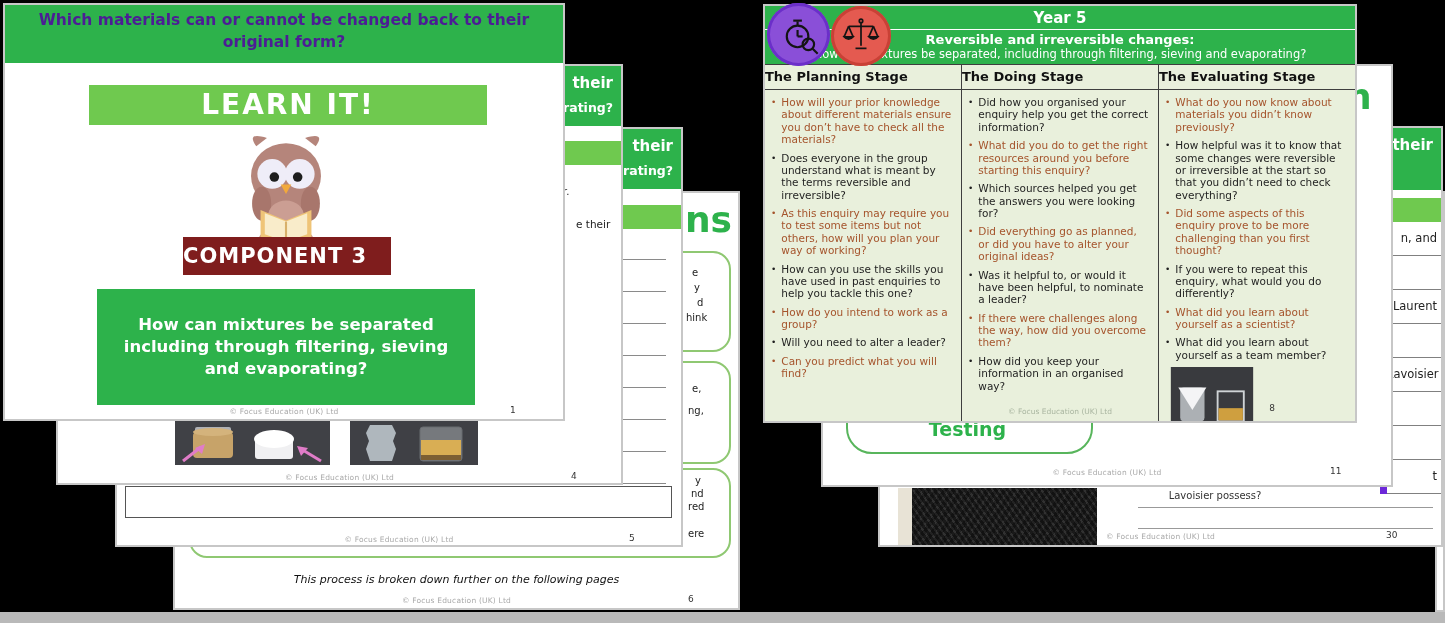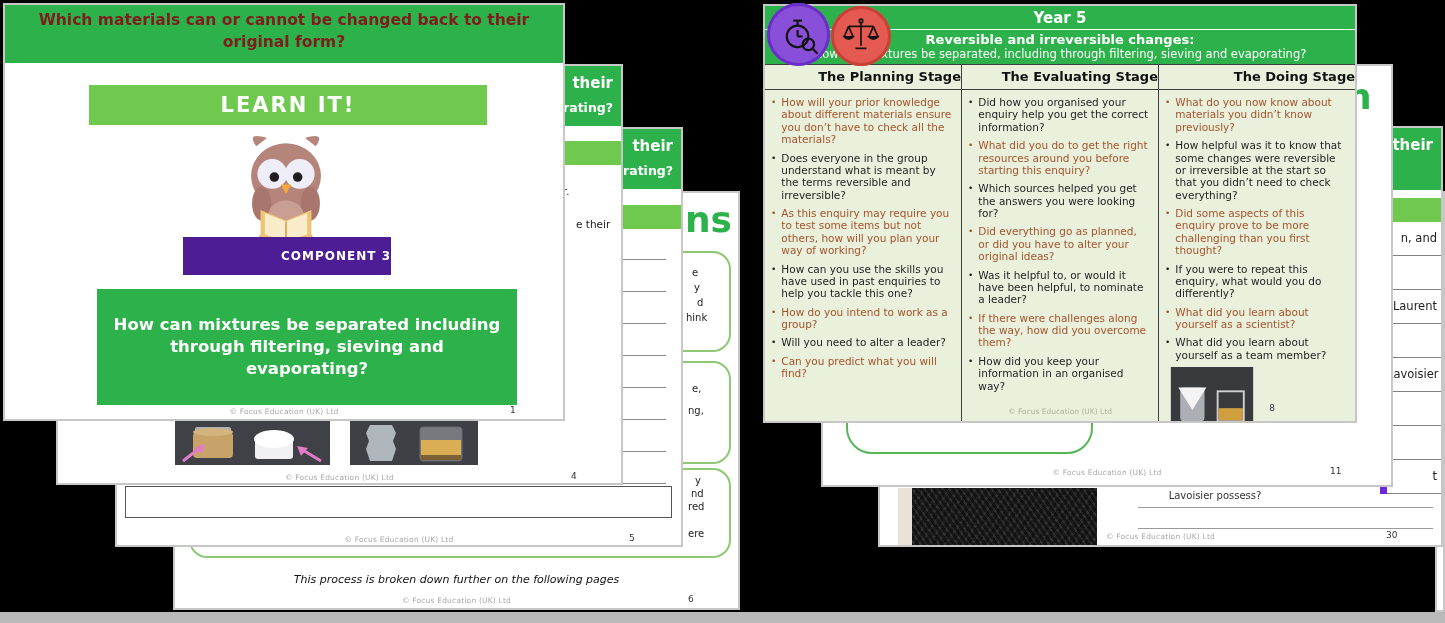--- a/index.html
+++ b/index.html
@@ -17,28 +17,28 @@
   #s20{left:878px;top:126px;width:565px;height:421px;z-index:20;}
   #sliver{left:1435px;top:191px;width:10px;height:421px;z-index:5;}
   .footer{position:absolute;left:0;right:0;text-align:center;font-size:7.5px;color:#a9a9a9;letter-spacing:.2px;}
   .pagenum{position:absolute;font-size:9px;color:#333;}
   .bh{position:absolute;left:0;right:0;top:0;height:60px;background:#2db24b;}
   .bh .tail1{position:absolute;right:8px;top:8px;font-size:15px;font-weight:bold;color:#fff;}
   .bh .tail2{position:absolute;right:8px;top:34px;font-size:12.5px;font-weight:bold;color:#fff;}
   .bbar{position:absolute;left:0;right:0;height:24px;background:#6fc94f;}
   .fr{position:absolute;font-size:10px;color:#222;white-space:nowrap;}
   
-  .s1-header{position:absolute;left:0;right:0;top:0;height:58px;background:#2db24b;color:#7f1d1d;
+  .s1-header{position:absolute;left:0;right:0;top:0;height:58px;background:#2db24b;color:#4c1d95;
              font-weight:bold;font-size:15.5px;text-align:center;line-height:1.4;padding:5px 14px;box-sizing:border-box;}
   .s1-learn{position:absolute;left:84px;top:80px;width:398px;height:40px;background:#6fc94f;color:#fff;
-            font-weight:bold;font-size:21px;letter-spacing:2px;text-align:center;line-height:40px;}
+            font-weight:bold;font-size:28px;letter-spacing:2px;text-align:center;line-height:40px;}
   .owl{position:absolute;left:228px;top:124px;width:106px;height:128px;}
-  .s1-comp{position:absolute;left:178px;top:232px;width:208px;height:38px;background:#4c1d95;color:#fff;
-           font-weight:bold;font-size:12px;letter-spacing:1px;text-align:right;line-height:38px;}
-  .s1-q{position:absolute;left:92px;top:284px;width:420px;height:116px;background:#2db24b;color:#fff;
+  .s1-comp{position:absolute;left:178px;top:232px;width:208px;height:38px;background:#7f1d1d;color:#fff;
+           font-weight:bold;font-size:21px;letter-spacing:1px;text-align:left;line-height:38px;}
+  .s1-q{position:absolute;left:92px;top:284px;width:378px;height:116px;background:#2db24b;color:#fff;
         font-weight:bold;font-size:16.5px;text-align:center;line-height:1.35;display:flex;align-items:center;
         justify-content:center;padding:0 16px;box-sizing:border-box;}
   
   .photo{position:absolute;}
   
   .s5col{position:absolute;left:503px;right:15px;top:99px;border-left:1px solid #8a8a8a;}
   .s5row{height:31px;border-bottom:1px solid #8a8a8a;}
   .s5box{position:absolute;left:8px;top:357px;width:545px;height:30px;border:1px solid #555;}
   
   .s6-title{position:absolute;right:6px;top:6px;font-size:36px;font-weight:bold;color:#2db24b;}
@@ -51,21 +51,21 @@
   .s8-hr{border:0;border-top:1.5px solid #fff;margin:2px 0;}
   .s8-t1{font-size:13px;font-weight:bold;}
   .s8-t2{font-size:11.5px;}
   .badge{position:absolute;border-radius:50%;z-index:5;}
   .badge.purple{left:2px;top:-3px;width:63px;height:63px;background:#8a4fd8;box-shadow:inset 0 0 0 3px #6b2fc9;}
   .badge.red{left:66px;top:0;width:60px;height:60px;background:#e45a50;box-shadow:inset 0 0 0 3px #c94136;}
   .badge svg{position:absolute;left:50%;top:50%;transform:translate(-50%,-50%);}
   .s8-table{position:absolute;left:0;right:0;top:58px;bottom:0;background:#e9f0dc;border-top:1.5px solid #3e3e3e;
             display:flex;flex-direction:column;}
   .s8-thead{display:flex;height:24px;border-bottom:1.5px solid #3e3e3e;}
-  .s8-th{flex:1;text-align:right;font-weight:bold;font-size:13px;color:#111;line-height:24px;border-right:1.5px solid #3e3e3e;}
+  .s8-th{flex:1;text-align:left;font-weight:bold;font-size:13px;color:#111;line-height:24px;border-right:1.5px solid #3e3e3e;}
   .s8-th:last-child{border-right:0;}
   .s8-body{flex:1;display:flex;overflow:hidden;}
   .s8-colcell{flex:1;border-right:1.5px solid #3e3e3e;padding:6px 8px 4px 6px;overflow:hidden;}
   .s8-colcell:last-child{border-right:0;}
   .qitem{display:flex;gap:5px;margin-bottom:6px;font-size:10.5px;line-height:1.18;}
   .blt{font-size:9px;margin-top:1px;}
   .tone-rust{color:#a5542c;} .tone-dark{color:#1f1f1f;}
   .photo-filter{margin:2px 0 0 4px;width:86px;height:58px;}
   .s8-footer{position:absolute;bottom:5px;left:0;right:0;text-align:center;font-size:7.5px;color:#a9b5a0;}
   .s8-page{position:absolute;right:80px;bottom:8px;font-size:9px;color:#333;}
@@ -225,20 +225,21 @@
     <div class="footer" style="top:404px">© Focus Education (UK) Ltd</div>
     <div class="pagenum" style="left:506px;top:402px">30</div>
   </div>
 
   <div class="slide" id="s12">
     <div class="s12-title">n</div>
     <div class="s12-box" id="s12b1"></div>
     <div class="s12-ll">ll</div>
     <div class="s12-box" id="s12b2"></div>
     <div class="s12-testbox"></div>
+    <div class="s12-testing">Testing</div>
     <div class="footer" style="top:402px">© Focus Education (UK) Ltd</div>
     <div class="pagenum" style="left:507px;top:400px">11</div>
   </div>
 
   <div class="slide" id="s8">
     <div class="badge purple">
       <svg width="46" height="46" viewBox="0 0 64 64">
         <g stroke="#141414" stroke-width="3" fill="none">
           <circle cx="30" cy="34" r="15"></circle>
           <line x1="30" y1="19" x2="30" y2="13"></line>
@@ -268,22 +269,22 @@
     </div>
     <div class="s8-header">
       <div class="s8-year">Year 5</div>
       <hr class="s8-hr">
       <div class="s8-t1">Reversible and irreversible changes:</div>
       <div class="s8-t2">How can mixtures be separated, including through filtering, sieving and evaporating?</div>
     </div>
     <div class="s8-table">
       <div class="s8-thead">
         <div class="s8-th">The Planning Stage</div>
+        <div class="s8-th">The Doing Stage</div>
         <div class="s8-th">The Evaluating Stage</div>
-        <div class="s8-th">The Doing Stage</div>
       </div>
       <div class="s8-body">
         <div class="s8-colcell">
             <div class="qlist">
               <div class="qitem tone-rust">
                 <span class="blt">•</span>
                 <span>How will your prior knowledge about different materials ensure you don’t have to check all the materials?</span>
               </div>
               <div class="qitem tone-dark">
                 <span class="blt">•</span>

